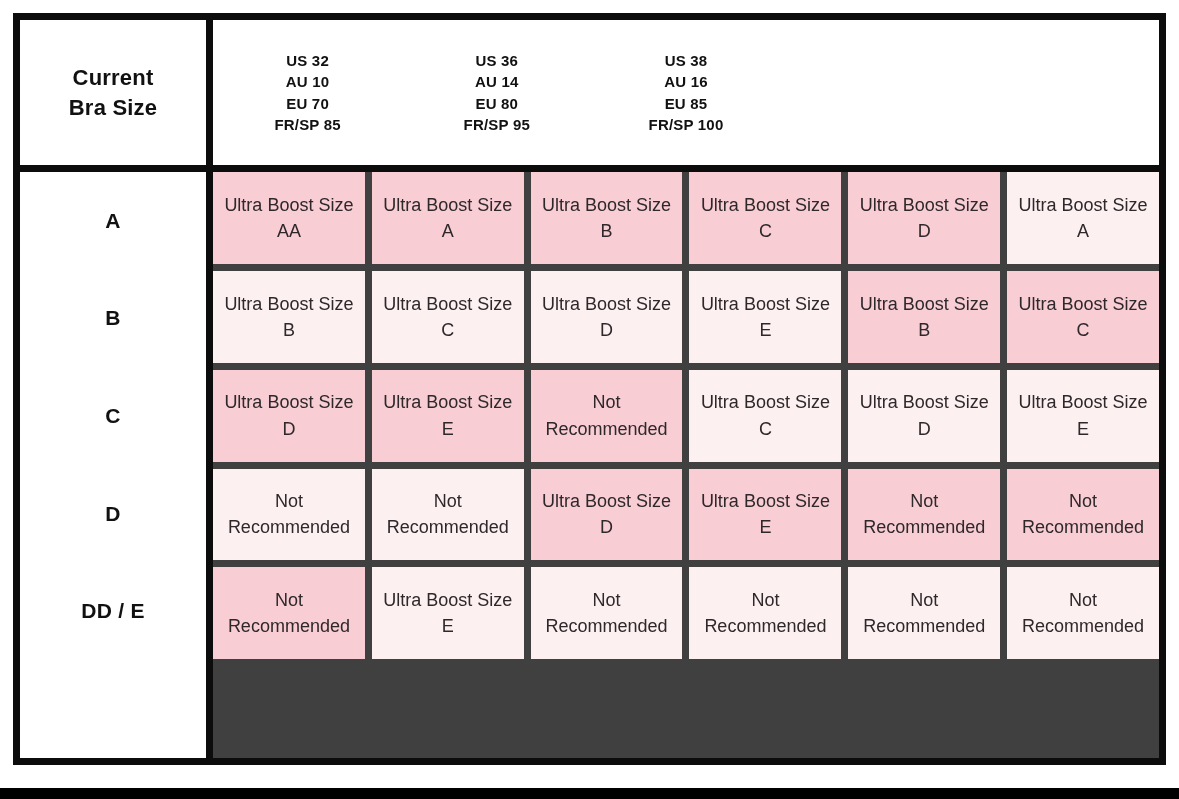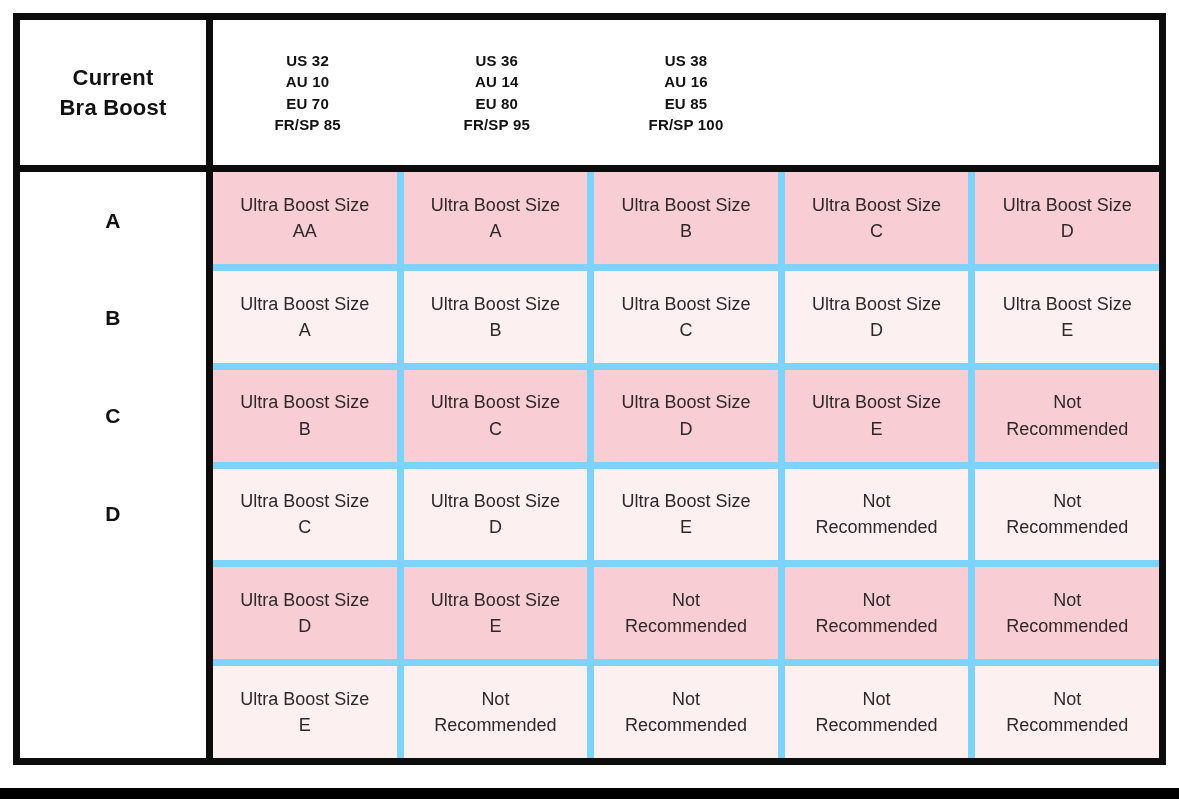--- a/index.html
+++ b/index.html
@@ -83,24 +83,24 @@
     text-align: center;
     font-weight: 700;
     font-size: 21px;
     color: #111111;
     letter-spacing: 0.3px;
   }
   .data-grid {
     grid-column: 3;
     grid-row: 3;
     display: grid;
-    grid-template-columns: repeat(5, 1fr);
+    grid-template-columns: repeat(6, 1fr);
     grid-template-rows: repeat(6, 1fr);
     gap: 7px;
-    background: #7dd3fc;
+    background: #404040;
   }
   .data-cell {
     display: flex;
     align-items: center;
     justify-content: center;
     text-align: center;
     font-size: 18px;
     font-weight: 400;
     line-height: 1.45;
     color: #2e282b;
@@ -115,21 +115,21 @@
     background: #000000;
   }
 </style>
 </head>
 <body>
 
 <div class="canvas">
   <div class="size-table">
 
     <div class="corner-cell">Current
-Bra Boost</div>
+Bra Size</div>
     <div class="v-divider"></div>
     <div class="h-divider"></div>
 
     <div class="col-headers">
       <div class="col-header">US 32
 AU 10
 EU 70
 FR/SP 85</div>
       <div class="col-header">US 36
 AU 14
@@ -139,20 +139,21 @@
 AU 16
 EU 85
 FR/SP 100</div>
     </div>
 
     <div class="row-labels">
       <div class="row-label">A</div>
       <div class="row-label">B</div>
       <div class="row-label">C</div>
       <div class="row-label">D</div>
+      <div class="row-label">DD / E</div>
     </div>
 
     <div class="data-grid">
       <div class="data-cell" style="background: rgb(248, 205, 211);">Ultra Boost Size
 AA</div>
       <div class="data-cell" style="background: rgb(248, 205, 211);">Ultra Boost Size
 A</div>
       <div class="data-cell" style="background: rgb(248, 205, 211);">Ultra Boost Size
 B</div>
       <div class="data-cell" style="background: rgb(248, 205, 211);">Ultra Boost Size

